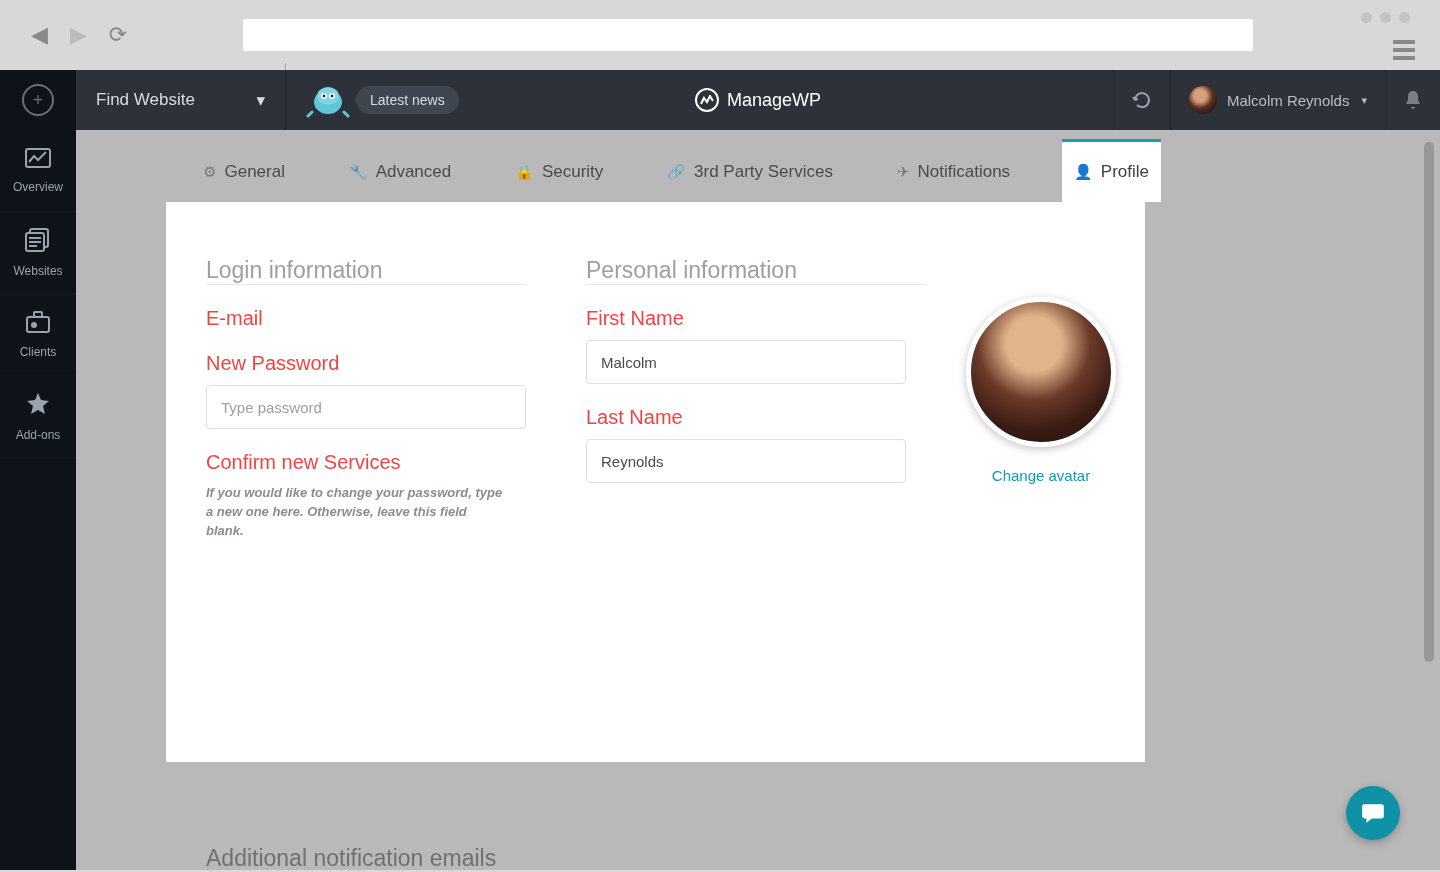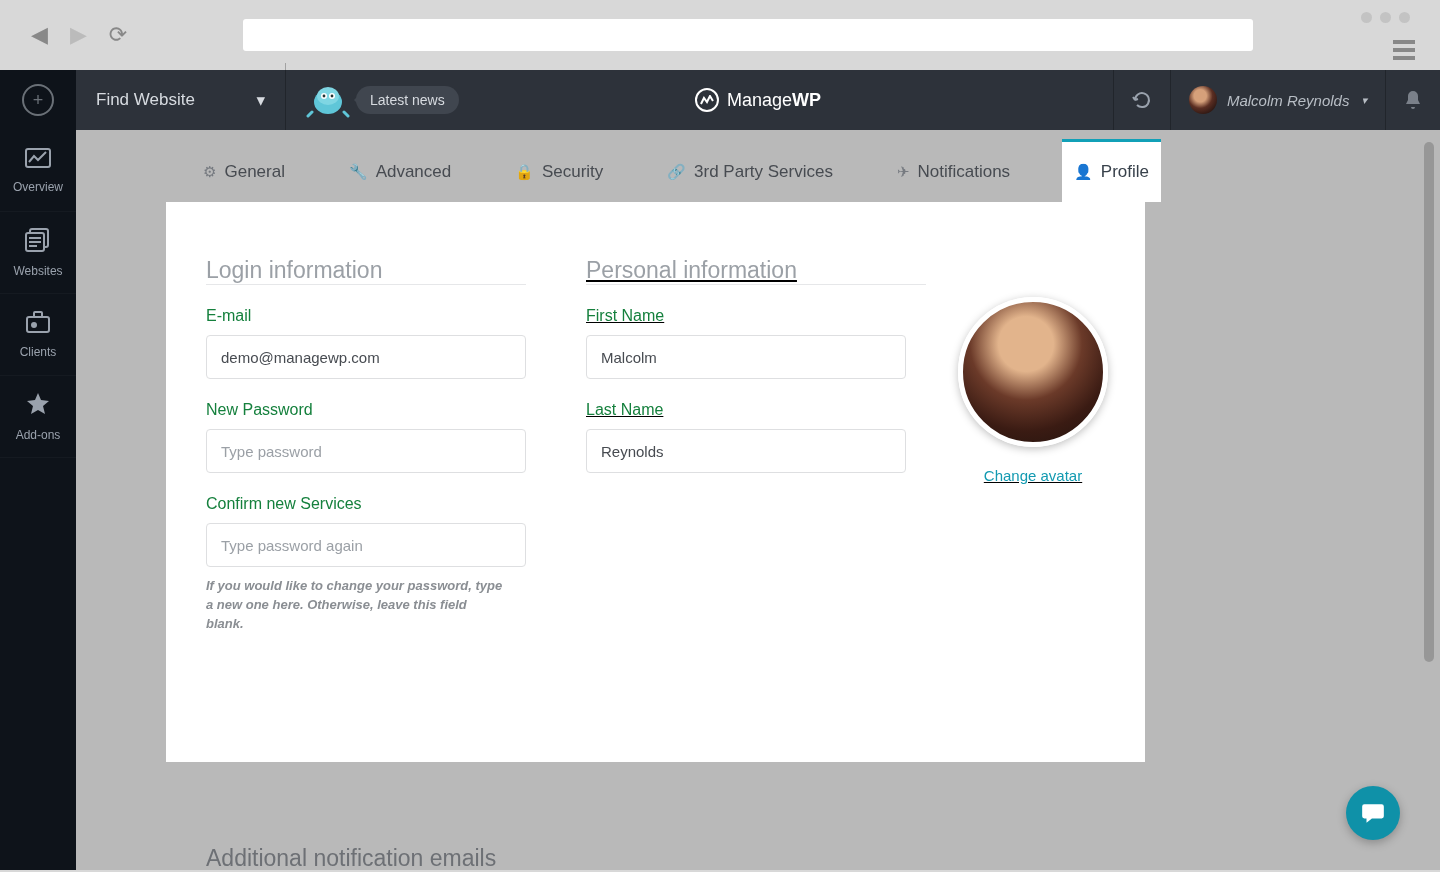--- a/index.html
+++ b/index.html
@@ -28,44 +28,44 @@
 
   
   .main { flex:1; display:flex; flex-direction:column; position:relative; }
   .header { height:60px; background:#2d323a; display:flex; align-items:center; color:#d7dbe0; position:relative; }
   .find-website { width:210px; height:74px; padding:12px 20px; display:flex; align-items:center; justify-content:space-between; color:#d7dbe0; font-size:17px; border-right:1px solid rgba(0,0,0,.25); cursor:pointer;}
   .mascot-area{ display:flex; align-items:center; gap:6px; padding-left:20px;}
   .mascot-svg{ width:44px; height:36px; }
   .news-bubble{ background:#40464f; color:#d7dbe0; font-size:14px; padding:6px 14px; border-radius:14px; position:relative; }
   .news-bubble:before{ content:''; position:absolute; left:-8px; top:50%; transform:translateY(-50%); border:6px solid transparent; border-right-color:#40464f;}
   .brand{ position:absolute; left:50%; transform:translateX(-50%); display:flex; align-items:center; gap:8px; font-size:18px; font-weight:500; color:#fff;}
-  .brand strong{ font-weight:700;}
+  .brand strong{ font-weight:400;}
   .brand-circle{ width:24px;height:24px;border:2px solid #fff;border-radius:50%; display:flex;align-items:center;justify-content:center;}
   .header-right{ margin-left:auto; display:flex; align-items:center; height:60px;}
-  .hr-cell{ height:60px; display:flex;align-items:center; padding:0 18px; border-left:1px solid rgba(0,0,0,.25); color:#b8bec5; cursor:pointer;font-style:italic;}
+  .hr-cell{ height:60px; display:flex;align-items:center; padding:0 18px; border-left:1px solid rgba(0,0,0,.25); color:#b8bec5; cursor:pointer;}
   .user-cell{ gap:10px; font-size:15px;}
   .avatar-sm{ width:28px;height:28px;border-radius:50%; background:radial-gradient(circle at 40% 35%,#d6a07a 0 25%,#5b2e22 50%,#2a1612 80%);}
   .caret-down{ font-size:11px; margin-left:2px;}
 
   
   .content-area{ flex:1; background:#b9b9b9; position:relative; }
 
   
   .tabs{ display:flex; align-items:flex-end; height:72px; padding-left:115px; gap:40px; font-size:17px; position:relative; }
   .tab{ display:flex; align-items:center; gap:8px; color:#474b51; padding:20px 12px; position:relative; cursor:pointer;}
   .tab .ticon{ color:#767a80; font-size:15px; }
   .tab.active{ background:#fff; color:#38414b; border-top:3px solid #11a0b7; }
   .tab.active .ticon{ color:#333; }
 
   
   .panel{ position:absolute; left:90px; top:72px; right:295px; background:#fff; min-height:560px; padding:55px 40px 40px 40px; display:flex; gap:60px; }
   .col{ width:340px; }
-  .col2main{ display:flex; gap:32px; flex:1;text-decoration:underline;}
+  .col2main{ display:flex; gap:40px; flex:1;}
   .section-title{ font-size:23px; font-weight:400; color:#9ba0a6; border-bottom:1px solid #e6e7e9; margin-bottom:22px;}
-  .field-label{ font-size:16px; color:#15803d; margin-bottom:10px;}
+  .field-label{ font-size:20px; color:#ef4444; margin-bottom:10px;}
   .field-group{ margin-bottom:22px;}
   .text-input{ width:320px; height:44px; border:1px solid #dedfe1; border-radius:4px; padding:0 14px; font-size:15px; color:#474b51; outline:none;}
   .text-input::placeholder{ color:#9ba0a6;}
   .hint{ font-size:13px; font-style:italic; color:#8a8e93; margin-top:10px; max-width:300px; line-height:1.45;font-weight:bold;}
   .avatar-block{ text-align:center; }
   .avatar-lg{ width:150px; height:150px; border-radius:50%; border:5px solid #fff; box-shadow:0 2px 8px rgba(0,0,0,.25); background:radial-gradient(circle at 45% 30%,#e2b48c 0 22%,#6b3a29 45%,#3a1b13 70%,#1f120d 100%); margin:40px auto 20px auto;}
   .change-link{ color:#139ab1; font-size:15px; text-decoration:none; cursor:pointer;}
 
   
   .additional{ position:absolute; left:100px; right:295px; top:695px; padding:20px 30px;}
@@ -216,29 +216,27 @@
             <span class="ticon">👤</span>
             <span>Profile</span>
           </div>
         </div>
 
         <div class="panel">
           <div class="col">
             <div class="section-title">Login information</div>
             <div class="field-group">
               <div class="field-label">E-mail</div>
-              <input class="text-input" value="demo@managewp.com" style="">
             </div>
             <div class="field-group">
               <div class="field-label">New Password</div>
               <input class="text-input" type="password" placeholder="Type password" style="">
             </div>
             <div class="field-group">
               <div class="field-label">Confirm new Services</div>
-              <input class="text-input" type="password" placeholder="Type password again" style="">
               <div class="hint">If you would like to change your password, type a new one here. Otherwise, leave this field blank.</div>
             </div>
           </div>
 
           <div class="col2main">
             <div class="col">
               <div class="section-title">Personal information</div>
               <div class="field-group">
                 <div class="field-label">First Name</div>
                 <input class="text-input" value="Malcolm" style="">

